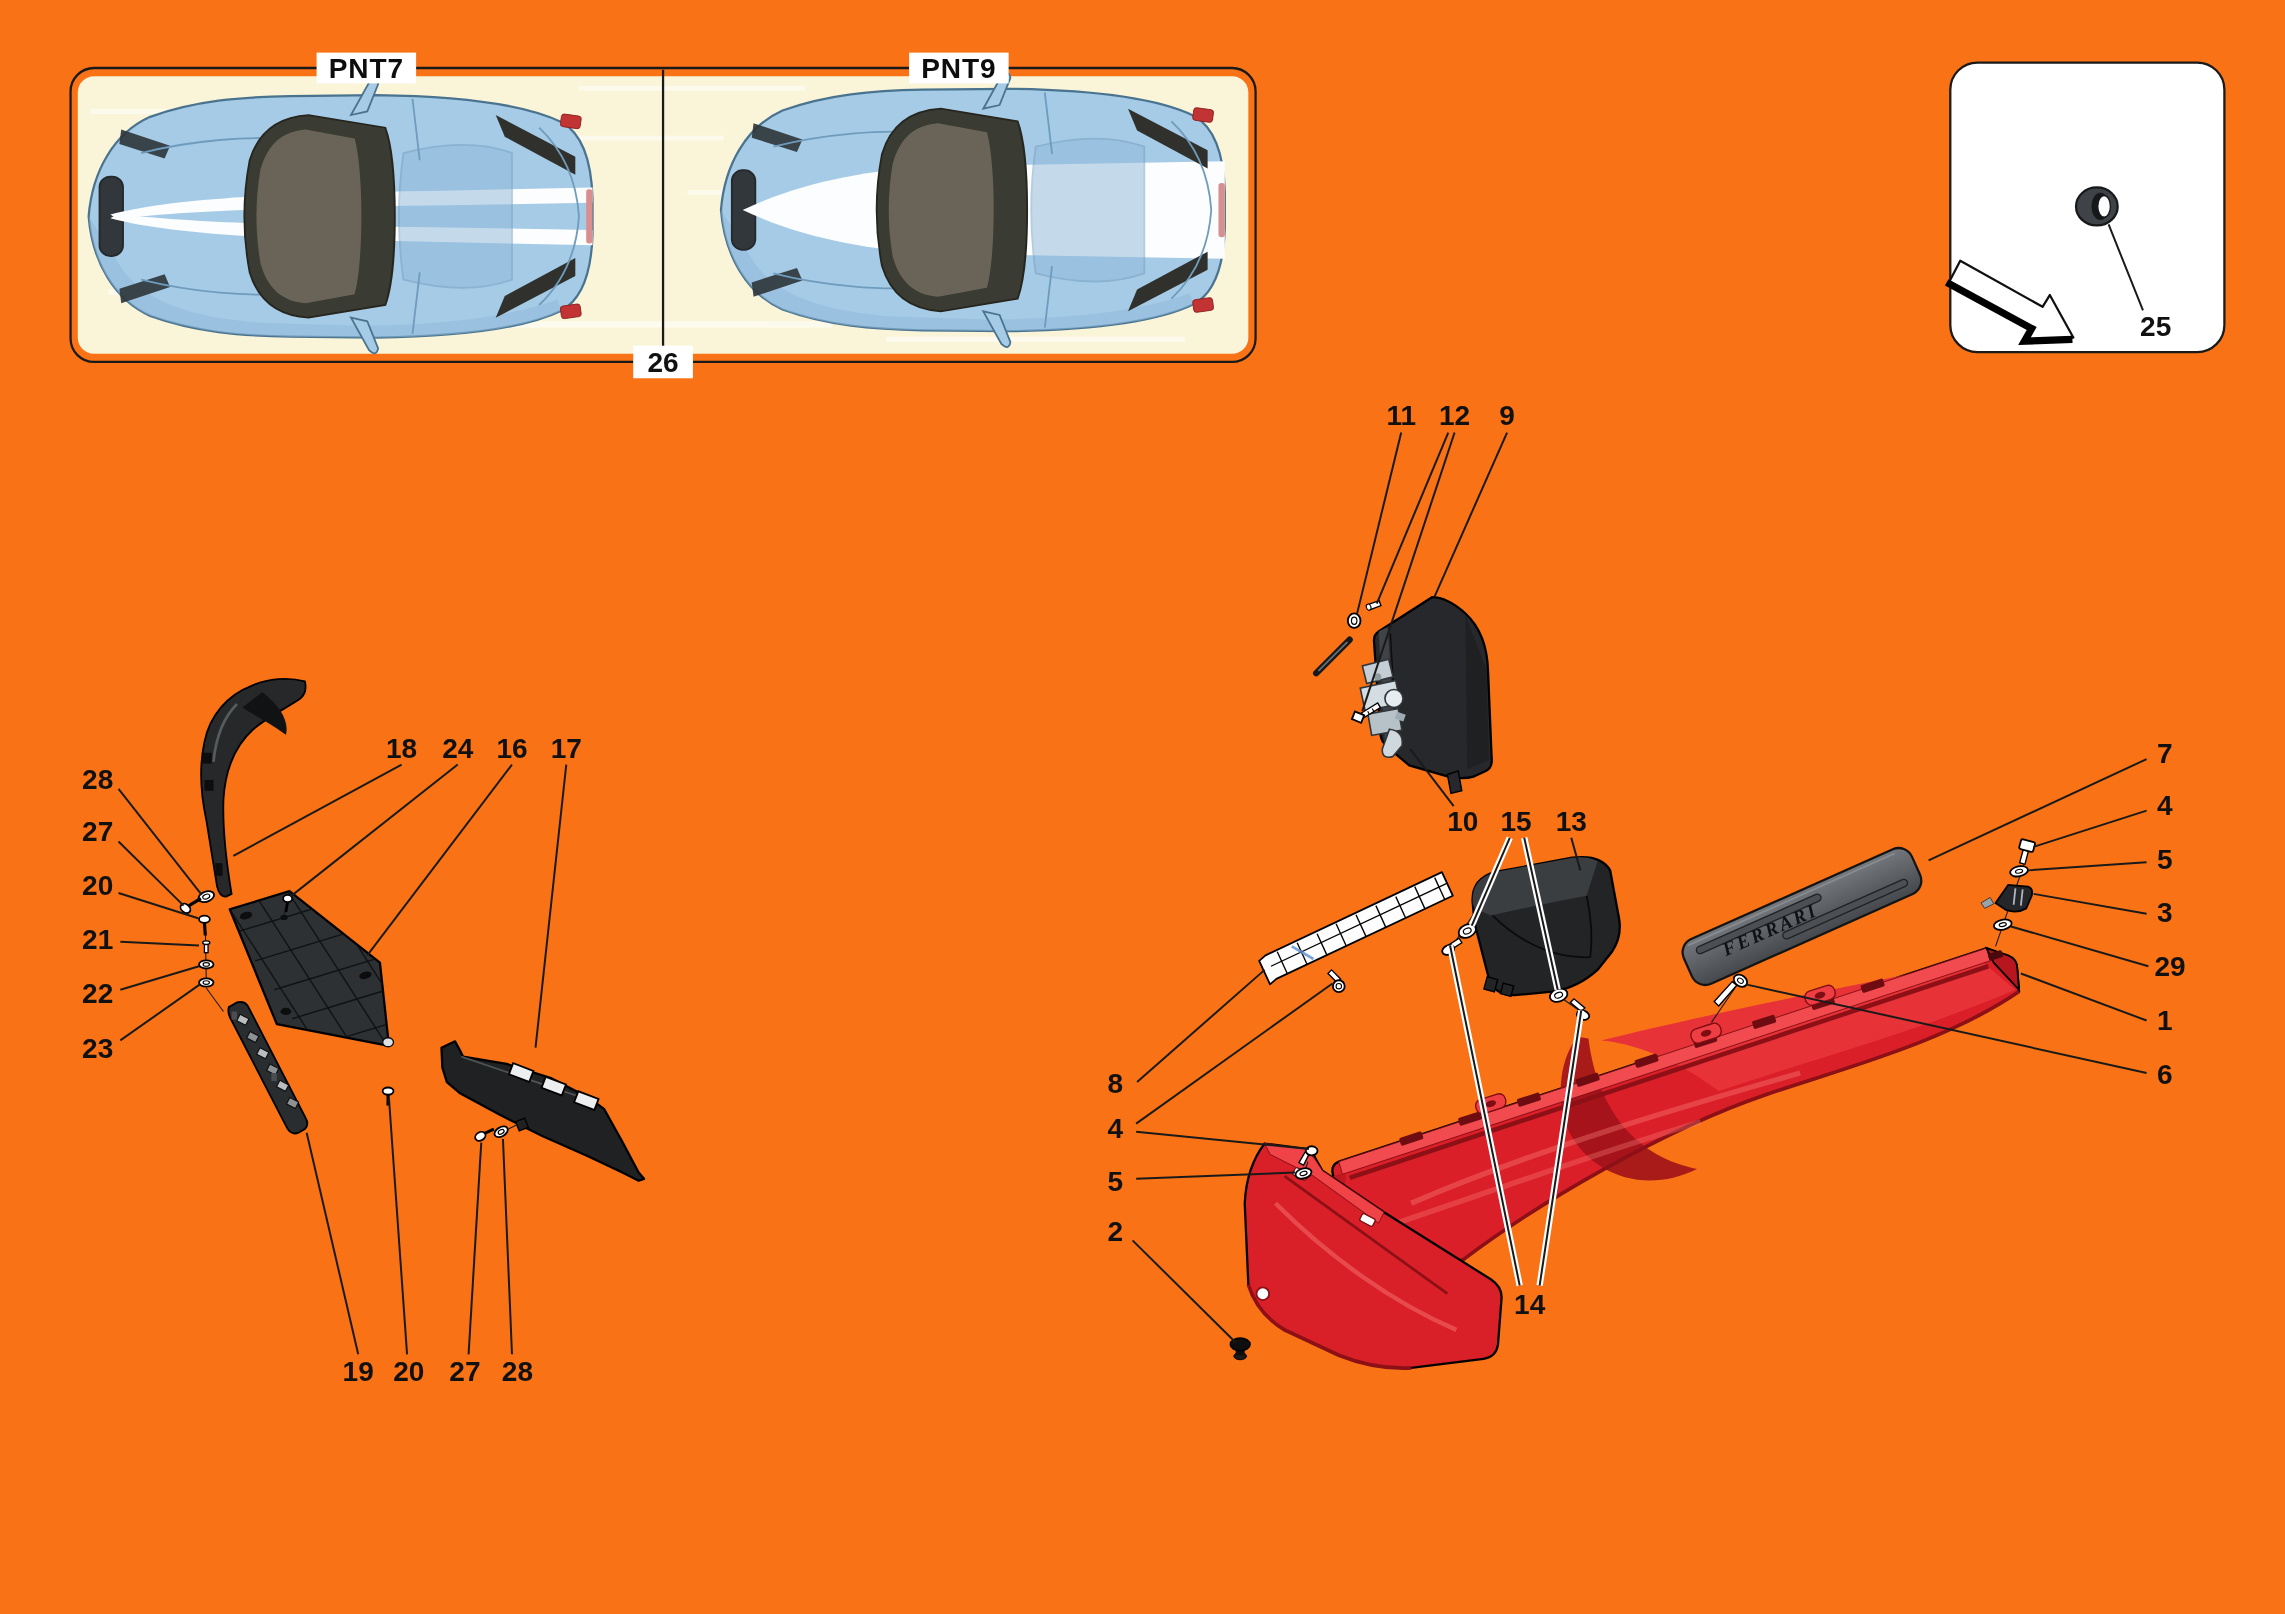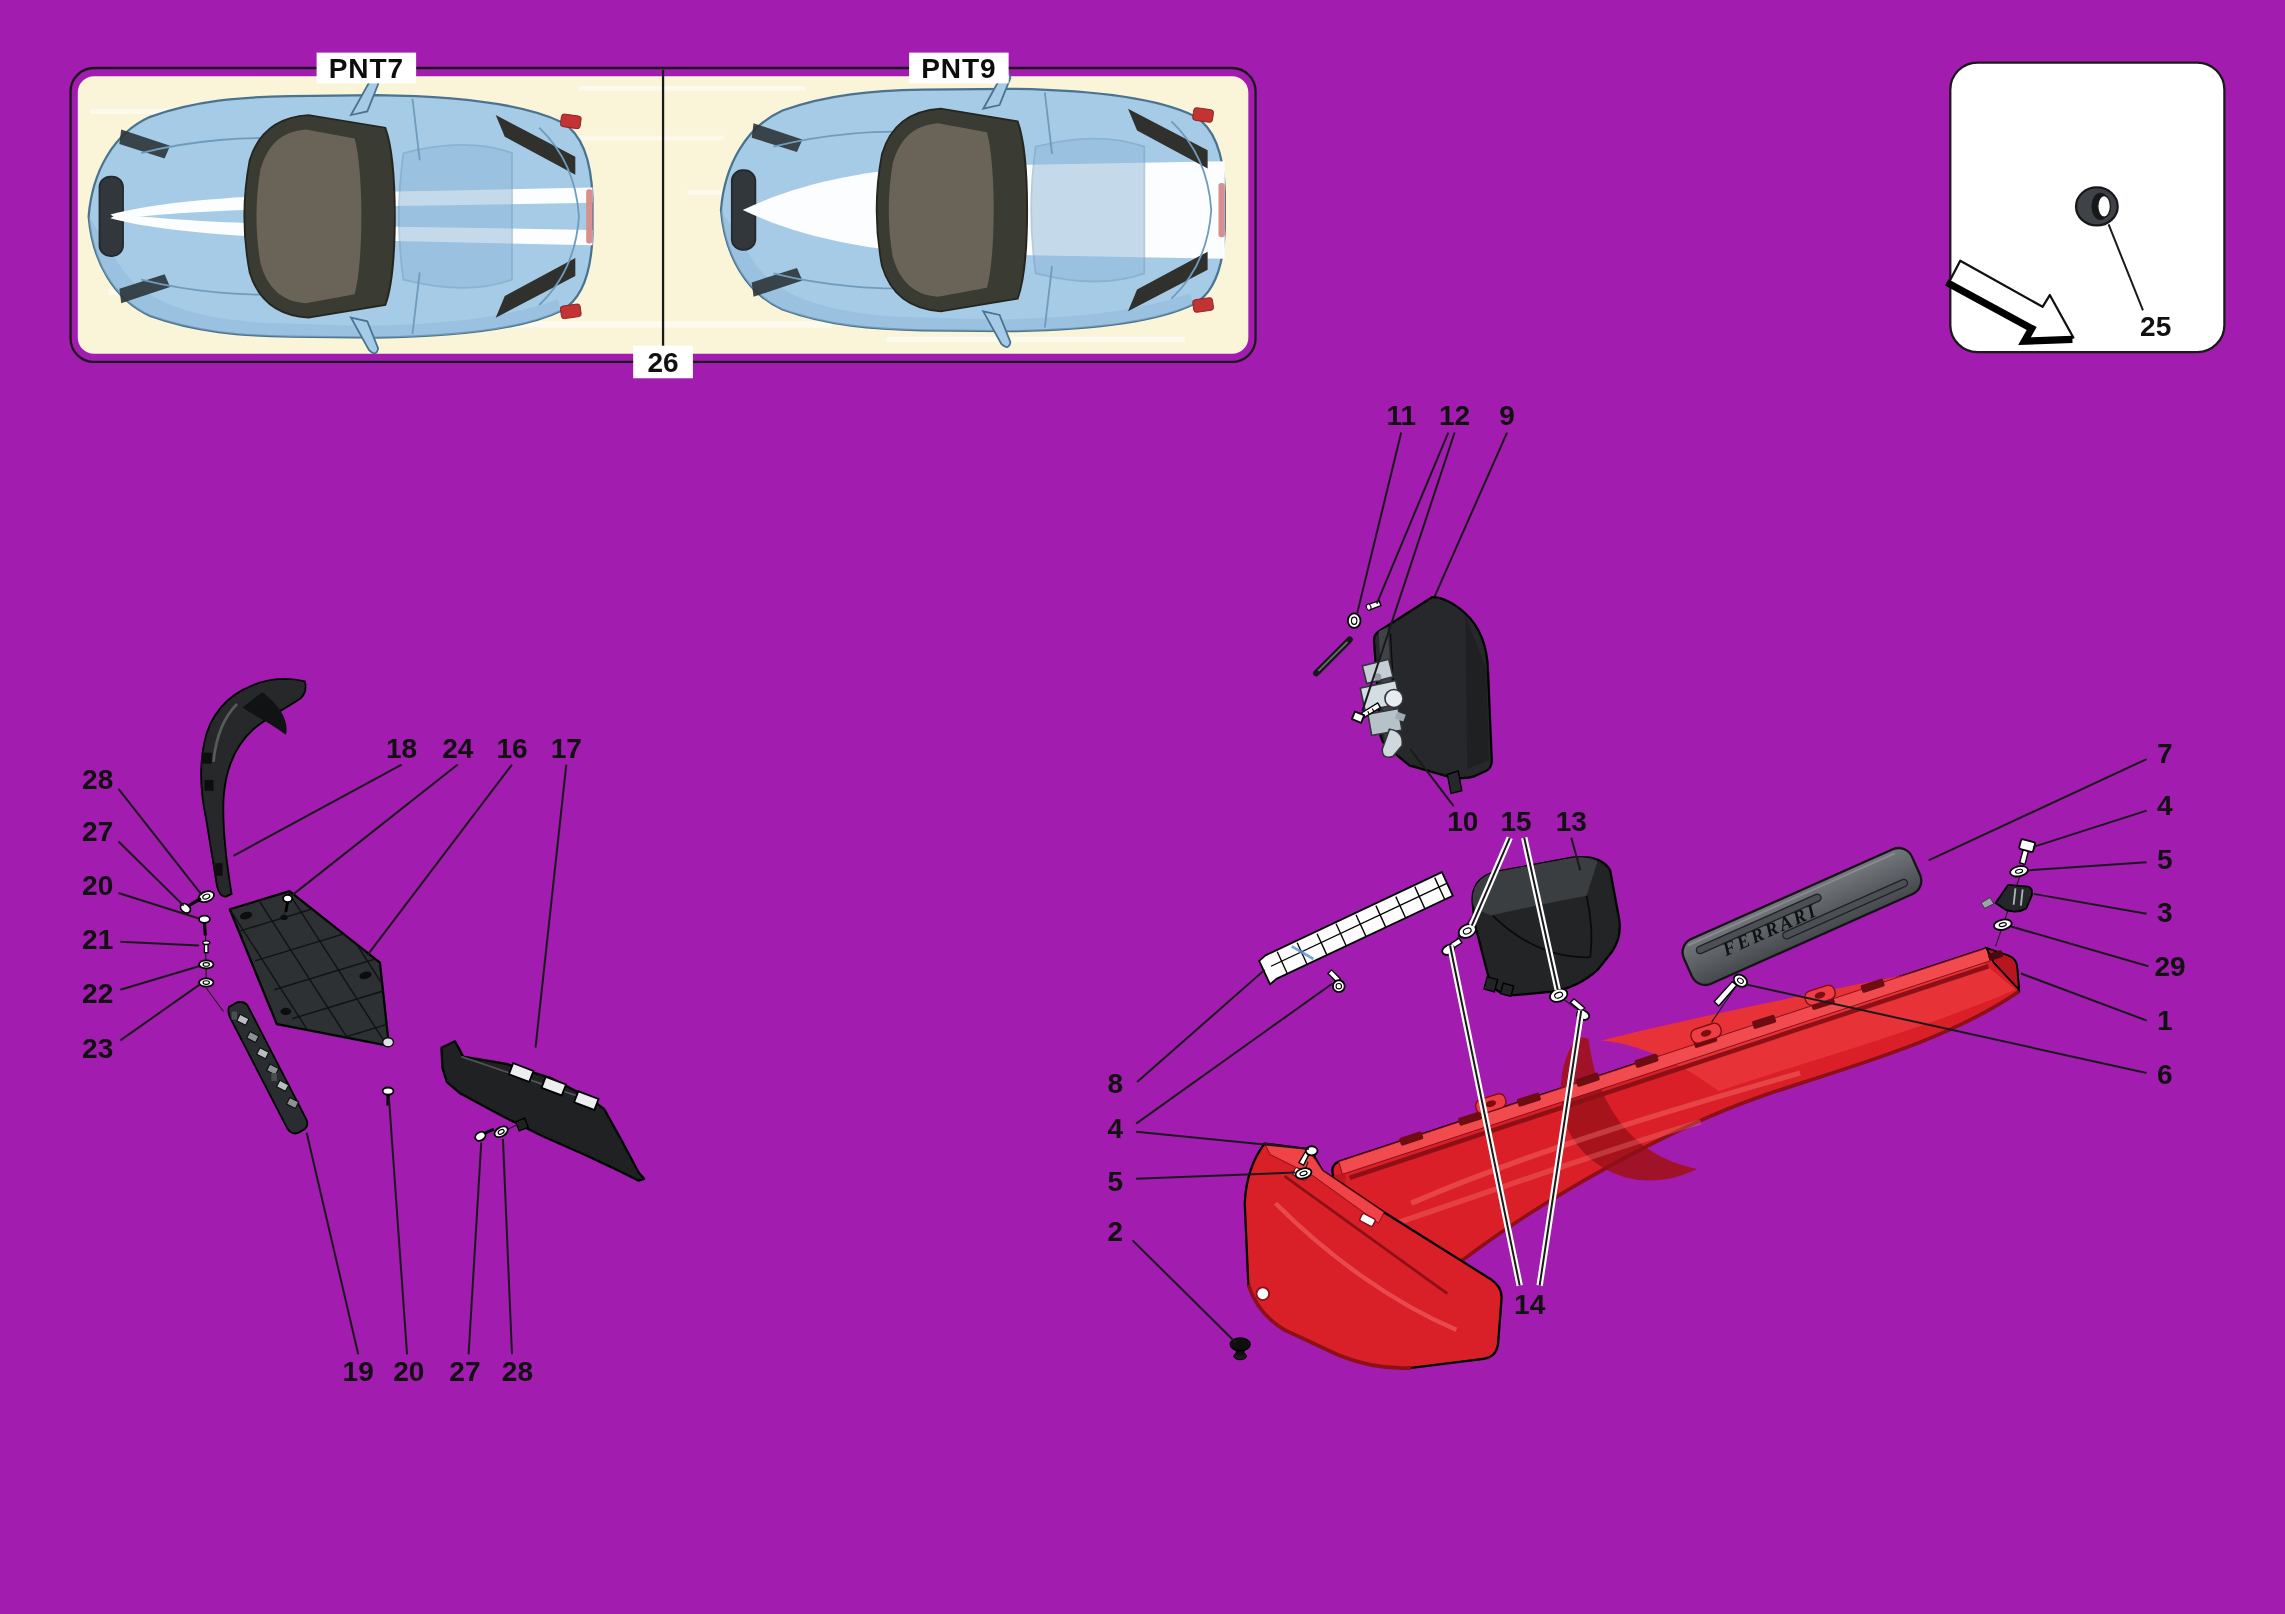--- a/index.html
+++ b/index.html
@@ -1,16 +1,16 @@
 <!DOCTYPE html>
 <html style="font-size:14.5px"><head>
 <meta charset="utf-8">
 <style>
   html,body{margin:0;padding:0;background:#ffffff;}
-  .stage{width:2285px;height:1615px;position:relative;background:#a21caf;font-family:"Liberation Sans",sans-serif;}
+  .stage{width:2285px;height:1615px;position:relative;background:#f97316;font-family:"Liberation Sans",sans-serif;}
   svg{display:block;}
   .callout{font:700 31px "Liberation Sans",sans-serif;fill:#111;text-anchor:middle;}
   .boxlabel{font:700 31px "Liberation Sans",sans-serif;fill:#0d0d0d;text-anchor:middle;letter-spacing:1px;}
   .ferrari-script{font:700 italic 21px "Liberation Serif",serif;fill:#101214;letter-spacing:3px;text-anchor:middle;}
   .leader{stroke:#1a1a1a;stroke-width:2.2;fill:none;}
   .thin{stroke:#1a1a1a;stroke-width:1.2;fill:none;}
   .crease{stroke:#6f9cbc;stroke-width:2;fill:none;}
 </style>
 </head>
 <body>

